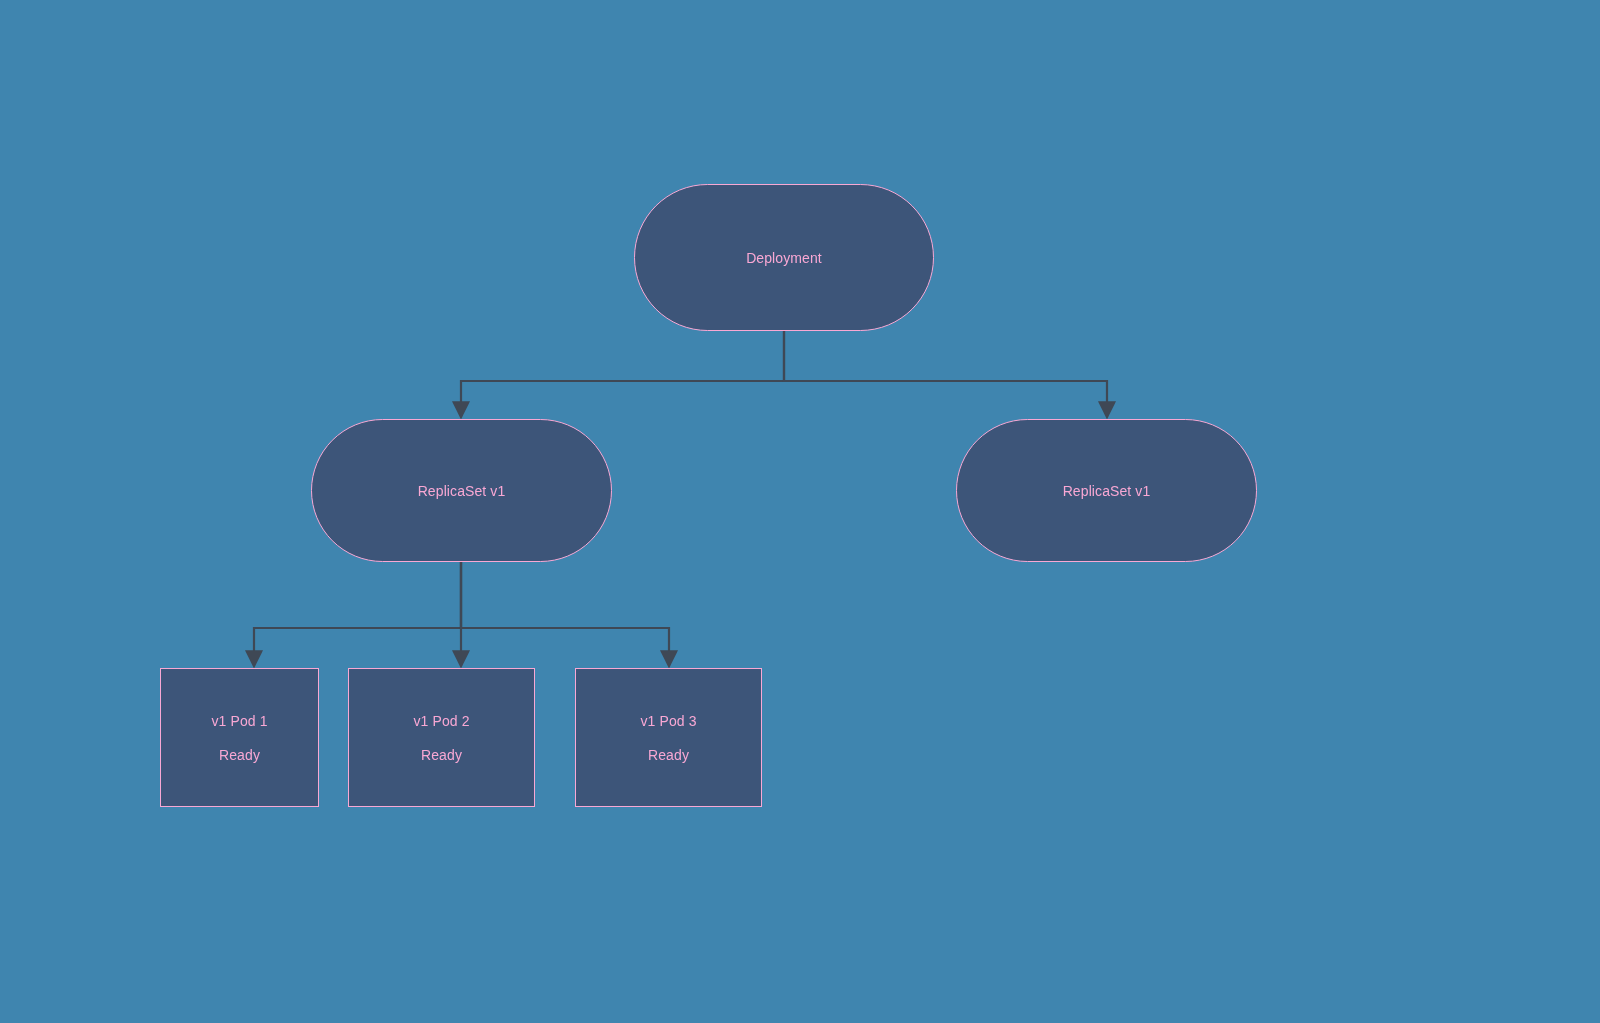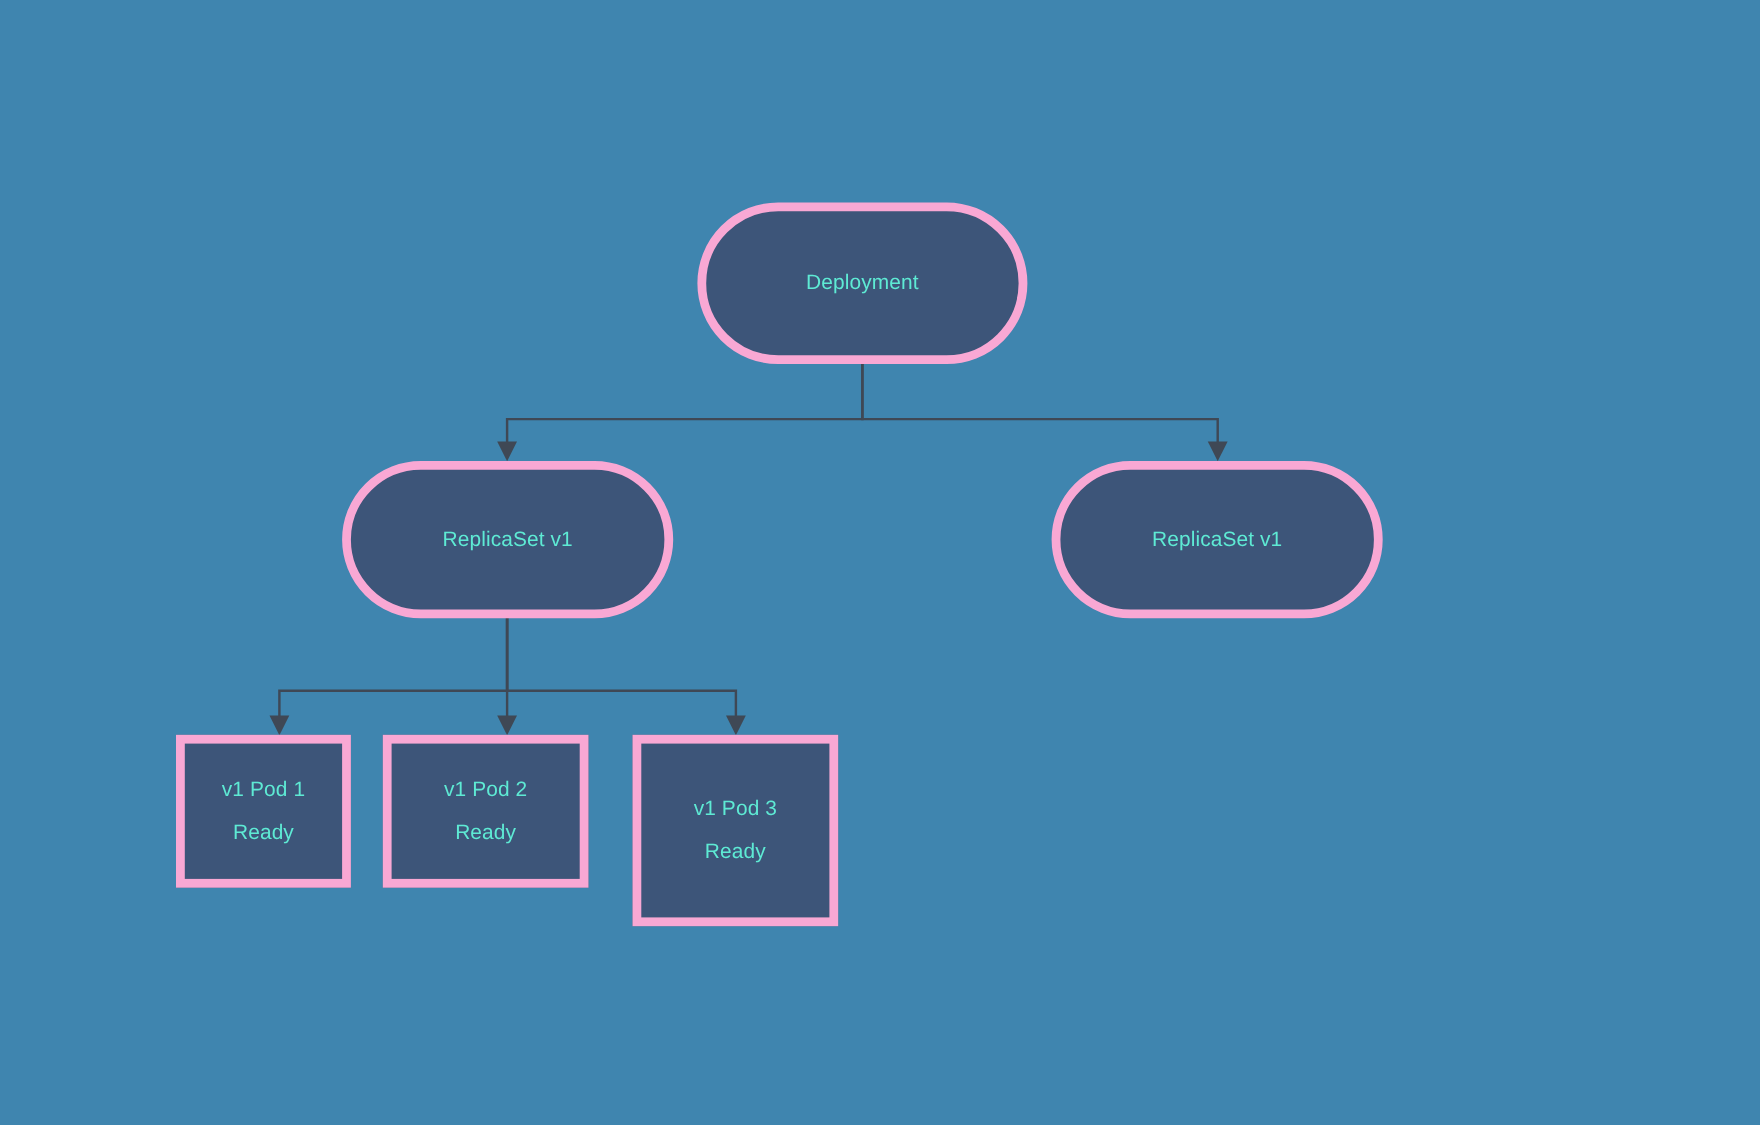--- a/index.html
+++ b/index.html
@@ -22,28 +22,28 @@
     position: absolute;
     left: 0;
     top: 0;
     width: 1600px;
     height: 1023px;
   }
   .node {
     position: absolute;
     box-sizing: border-box;
     background: #3d5579;
-    border: 8px solid #f9a8d4;
-    color: #5eead4;
+    border: 1px solid #f9a8d4;
+    color: #f9a8d4;
     display: flex;
     flex-direction: column;
     align-items: center;
     justify-content: center;
     text-align: center;
-    font-size: 19px;
+    font-size: 14px;
     line-height: 1.0;
     letter-spacing: 0.1px;
   }
   .node.stadium {
     border-radius: 75px;
   }
   .node.rect {
     border-radius: 0;
   }
   .node-line {
@@ -53,21 +53,21 @@
   .node-line + .node-line {
     margin-top: 20px;
   }
 
   
   #node-deployment   { left: 634px; top: 184px;  width: 300px; height: 147px; }
   #node-replicaset-1 { left: 311px; top: 419px;  width: 301px; height: 143px; }
   #node-replicaset-2 { left: 956px; top: 419px;  width: 301px; height: 143px; }
   #node-pod-1        { left: 160px; top: 668px;  width: 159px; height: 139px; }
   #node-pod-2        { left: 348px; top: 668px;  width: 187px; height: 139px; justify-content: center; }
-  #node-pod-3        { left: 575px; top: 668px;  width: 187px; height: 174px; }
+  #node-pod-3        { left: 575px; top: 668px;  width: 187px; height: 139px; }
 </style>
 </head>
 <body>
 
 <div id="canvas">
 
   <svg id="edge-layer" viewBox="0 0 1600 1023" width="1600" height="1023" xmlns="http://www.w3.org/2000/svg">
     <defs>
       <marker id="arrowhead" markerWidth="9" markerHeight="9" refX="1.2" refY="4.5" orient="auto" markerUnits="strokeWidth">
         <path d="M0,0.4 L8.2,4.5 L0,8.6 z" fill="#3f4855"></path>

